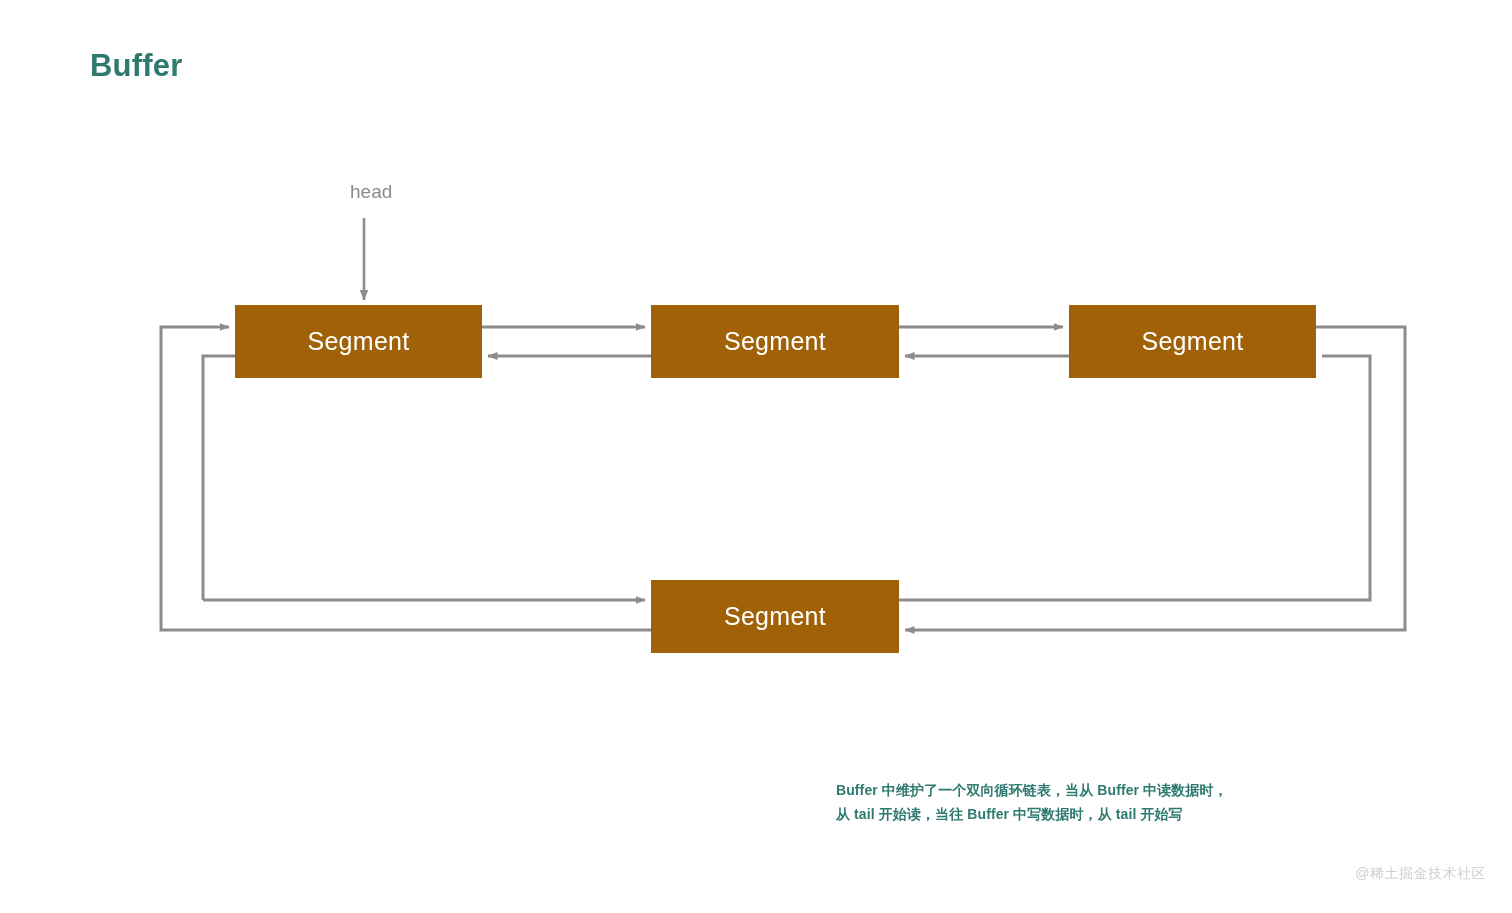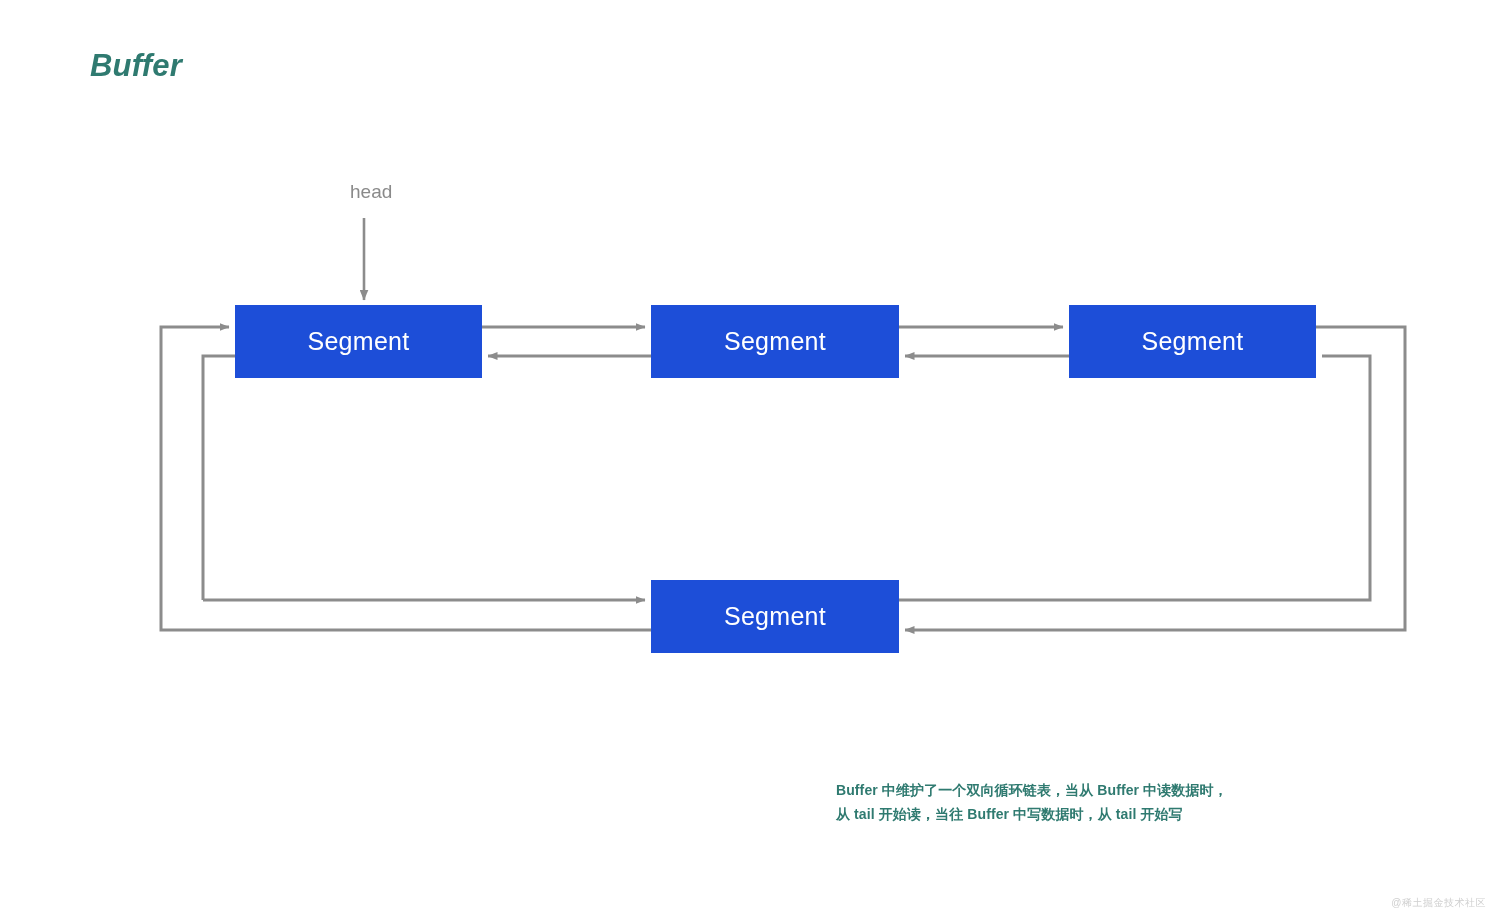--- a/index.html
+++ b/index.html
@@ -18,34 +18,33 @@
 
   #page-title {
     position: absolute;
     left: 90px;
     top: 50px;
     font-size: 31px;
     font-weight: bold;
     color: #2f7a70;
     letter-spacing: 0.2px;
     line-height: 1;
-    font-style: italic;
   }
 
   #diagram {
     position: absolute;
     left: 0;
     top: 0;
     width: 1512px;
     height: 913px;
   }
 
   .seg-box {
     position: absolute;
-    background: #1d4ed8;
+    background: #a16207;
     display: flex;
     align-items: center;
     justify-content: center;
   }
   .seg-label {
     color: #ffffff;
     font-size: 25px;
     font-weight: normal;
     letter-spacing: 0.3px;
     line-height: 1;
@@ -74,22 +73,22 @@
     font-weight: bold;
     color: #2f7a70;
     line-height: 1.72;
     letter-spacing: 0.1px;
   }
   #caption .line { display: block; white-space: nowrap; }
 
   #watermark {
     position: absolute;
     right: 26px;
-    top: 898px;
-    font-size: 10px;
+    top: 866px;
+    font-size: 14px;
     color: #cfcfcf;
     line-height: 1;
     letter-spacing: 0.5px;
   }
 </style>
 </head>
 <body>
 
 <div id="page-title">Buffer</div>
 

